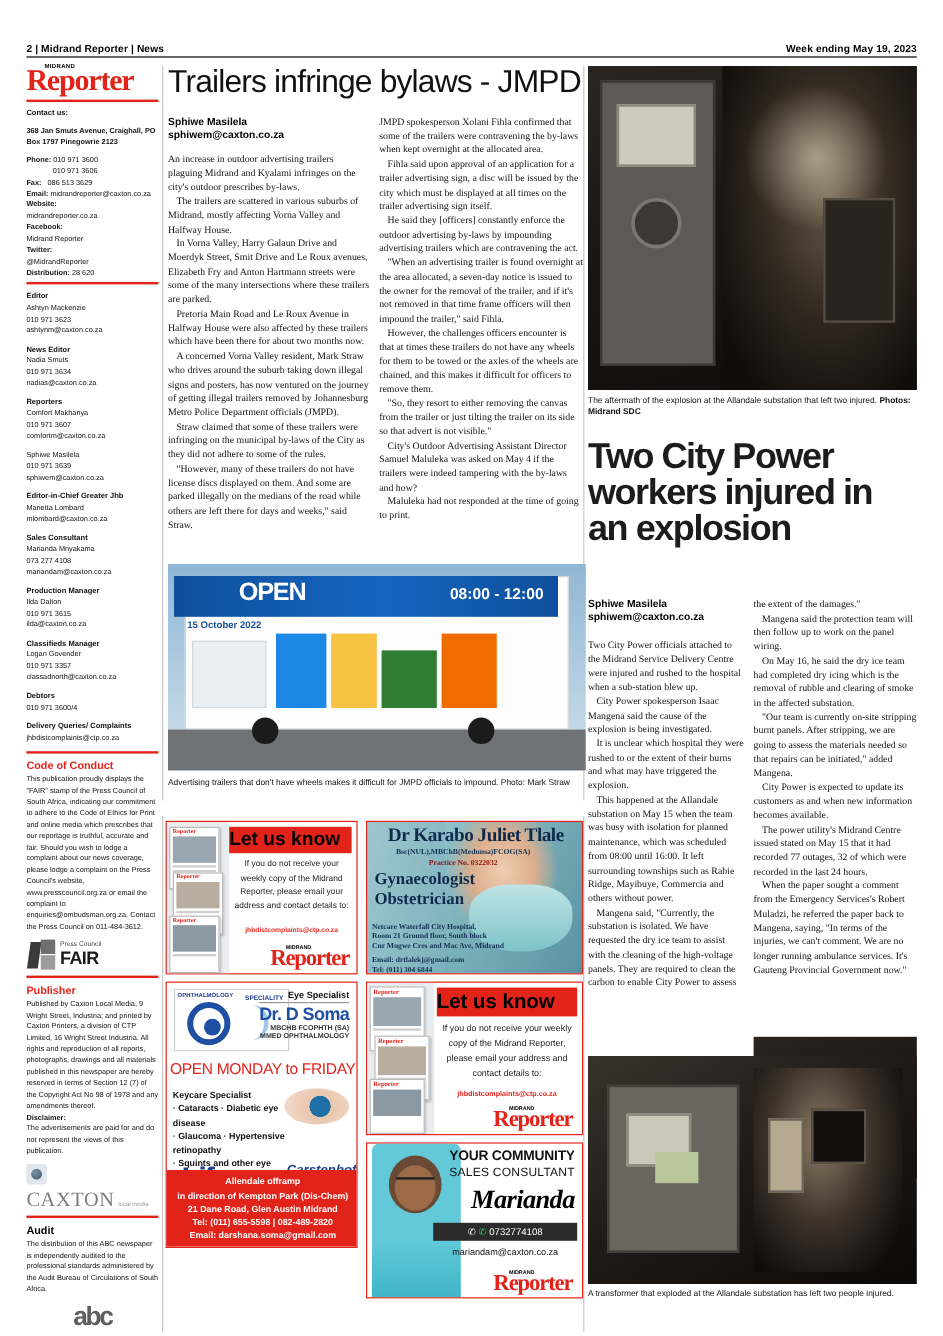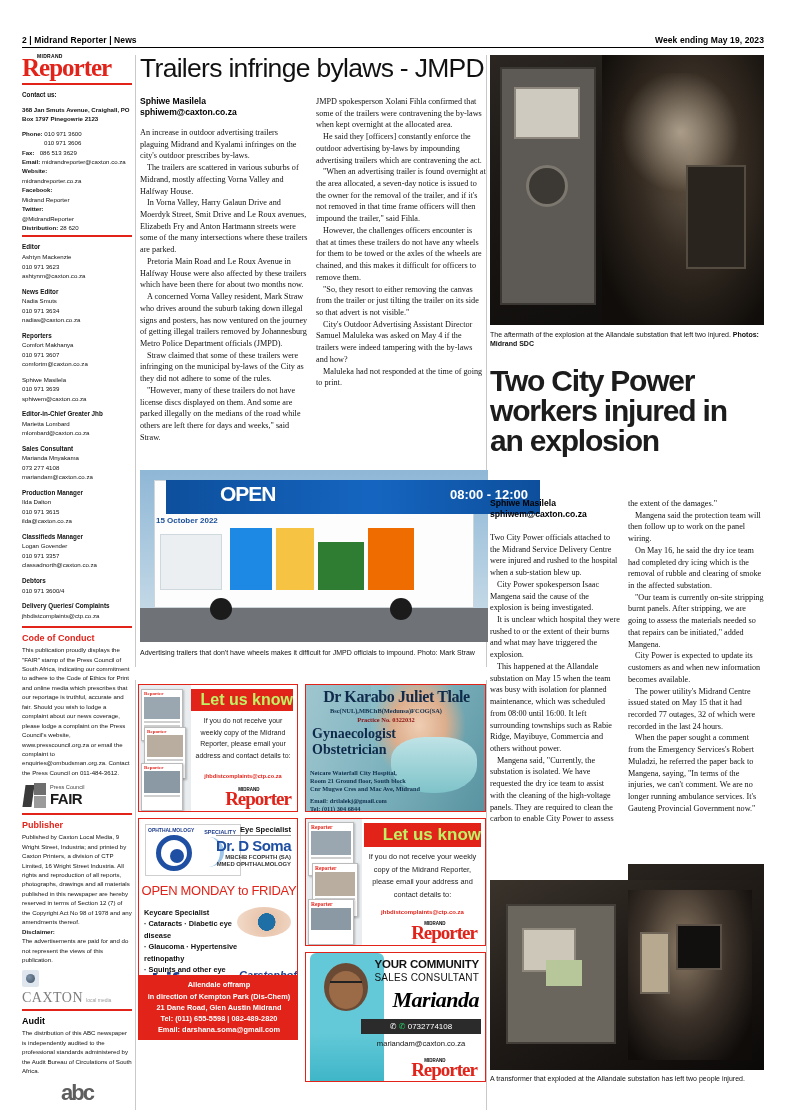--- a/index.html
+++ b/index.html
@@ -62,21 +62,21 @@
   .fairtxt { line-height:1.05; }
   .fairtxt .s { font-size:5.6px; color:#444; display:block; }
   .fairtxt .f { font-size:15px; font-weight:bold; color:#1a1a1a; letter-spacing:-.5px; }
 
   .caxton-logo { margin:6px 0 3px 0; display:flex; align-items:center; gap:3px; }
   .cx-mark {
     width:17px;height:17px;background:#dfe6ee;border-radius:2px;position:relative;
   }
   .cx-mark::after{content:"";position:absolute;left:4px;top:4px;width:9px;height:9px;border-radius:50%;
     background:radial-gradient(circle at 35% 35%,#7f93a8,#3d4e61);}
-  .cx-word { font-family:"Liberation Serif", serif; font-size:14px; color:#7d7d7d; letter-spacing:.5px; }
+  .cx-word { font-family:"Liberation Serif", serif; font-size:17px; color:#7d7d7d; letter-spacing:.5px; }
   .cx-sub { font-size:5px; color:#9a9a9a; }
 
   .abc-logo {
     font-family:"Liberation Sans", sans-serif; font-size:22px; font-weight:bold;
     color:#5e5e5e; letter-spacing:-2px; margin-top:4px; text-align:center;
   }
 
   
   .hl1 {
     position:absolute; left:140px; top:55px; width:348px;
@@ -105,21 +105,21 @@
   
   .trailer {
     background:linear-gradient(#8ab4d8 0%, #9cc3e0 22%, #c9d8e2 23%, #e8eef2 100%);
     position:absolute; left:140px; top:470px; width:348px; height:172px;
   }
   .trailer .sky{position:absolute;inset:0;background:linear-gradient(#8fb7d6,#cfe0ea);}
   .trailer .board{
     position:absolute;left:14px;top:10px;width:320px;height:128px;background:#fdfdfd;
     border:1px solid #cfd6da;
   }
-  .trailer .bluebar{position:absolute;left:26px;top:10px;width:374px;height:34px;
+  .trailer .bluebar{position:absolute;left:5px;top:10px;width:320px;height:34px;
     background:linear-gradient(90deg,#0d4f9c,#1565c0 55%,#0d4f9c);}
   .trailer .bluebar .t1{position:absolute;left:54px;top:2px;color:#fff;font-weight:bold;font-size:21px;
     font-family:"Liberation Sans",sans-serif;letter-spacing:-1px;}
   .trailer .bluebar .t2{position:absolute;right:12px;top:7px;color:#fff;font-weight:bold;font-size:13px;}
   .trailer .sub{position:absolute;left:16px;top:46px;color:#1b4f9c;font-size:8px;font-weight:bold;}
   .trailer .g1{position:absolute;left:90px;top:58px;width:42px;height:62px;background:#1e88e5;}
   .trailer .g2{position:absolute;left:136px;top:58px;width:38px;height:62px;background:#f6c342;}
   .trailer .g3{position:absolute;left:178px;top:72px;width:46px;height:48px;background:#2e7d32;}
   .trailer .g4{position:absolute;left:228px;top:58px;width:46px;height:62px;background:#ef6c00;}
   .trailer .g5{position:absolute;left:20px;top:64px;width:62px;height:56px;background:#eceff1;border:1px solid #cfd8dc;}
@@ -156,21 +156,21 @@
   .hl2 {
     position:absolute; left:490px; top:366px; width:274px;
     font-family:"Liberation Sans", sans-serif;
     font-weight:bold; font-size:30px; line-height:1.0; letter-spacing:-1.2px; color:#1c1c1c;
   }
 
   
   .ad { position:absolute; border:1px solid #e2231a; background:#fff; overflow:hidden; }
 
   
-  .luk-band { background:#e2231a; color:#bef264; font-weight:bold; text-align:right; }
+  .luk-band { background:#e2231a; color:#000000; font-weight:bold; text-align:left; }
   .luk-body { text-align:center; color:#222; }
   .paper-mini {
     position:absolute; background:#fff; border:1px solid #bbb;
     box-shadow:1px 1px 2px rgba(0,0,0,.25);
   }
   .paper-mini .pm-head { color:#e2231a; font-weight:bold; font-family:"Liberation Serif",serif; }
   .paper-mini .pm-img { background:#9aa7b1; }
   .paper-mini .pm-line { background:#cfcfcf; }
 
   .rep-sm { position:relative; display:inline-block; line-height:1; }
@@ -411,20 +411,21 @@
     <p>The trailers are scattered in various suburbs of Midrand, mostly affecting Vorna Valley and Halfway House.</p>
     <p>In Vorna Valley, Harry Galaun Drive and Moerdyk Street, Smit Drive and Le Roux avenues, Elizabeth Fry and Anton Hartmann streets were some of the many intersections where these trailers are parked.</p>
     <p>Pretoria Main Road and Le Roux Avenue in Halfway House were also affected by these trailers which have been there for about two months now.</p>
     <p>A concerned Vorna Valley resident, Mark Straw who drives around the suburb taking down illegal signs and posters, has now ventured on the journey of getting illegal trailers removed by Johannesburg Metro Police Department officials (JMPD).</p>
     <p>Straw claimed that some of these trailers were infringing on the municipal by-laws of the City as they did not adhere to some of the rules.</p>
     <p>"However, many of these trailers do not have license discs displayed on them. And some are parked illegally on the medians of the road while others are left there for days and weeks," said Straw.</p>
   </div>
 
   <div class="bodytext" style="position:absolute; left:316px; top:96px; width:170px;">
     <p class="first">JMPD spokesperson Xolani Fihla confirmed that some of the trailers were contravening the by-laws when kept overnight at the allocated area.</p>
+    <p>Fihla said upon approval of an application for a trailer advertising sign, a disc will be issued by the city which must be displayed at all times on the trailer advertising sign itself.</p>
     <p>He said they [officers] constantly enforce the outdoor advertising by-laws by impounding advertising trailers which are contravening the act.</p>
     <p>"When an advertising trailer is found overnight at the area allocated, a seven-day notice is issued to the owner for the removal of the trailer, and if it's not removed in that time frame officers will then impound the trailer," said Fihla.</p>
     <p>However, the challenges officers encounter is that at times these trailers do not have any wheels for them to be towed or the axles of the wheels are chained, and this makes it difficult for officers to remove them.</p>
     <p>"So, they resort to either removing the canvas from the trailer or just tilting the trailer on its side so that advert is not visible."</p>
     <p>City's Outdoor Advertising Assistant Director Samuel Maluleka was asked on May 4 if the trailers were indeed tampering with the by-laws and how?</p>
     <p>Maluleka had not responded at the time of going to print.</p>
   </div>
 
   <div class="trailer">
     <div class="sky"></div>

